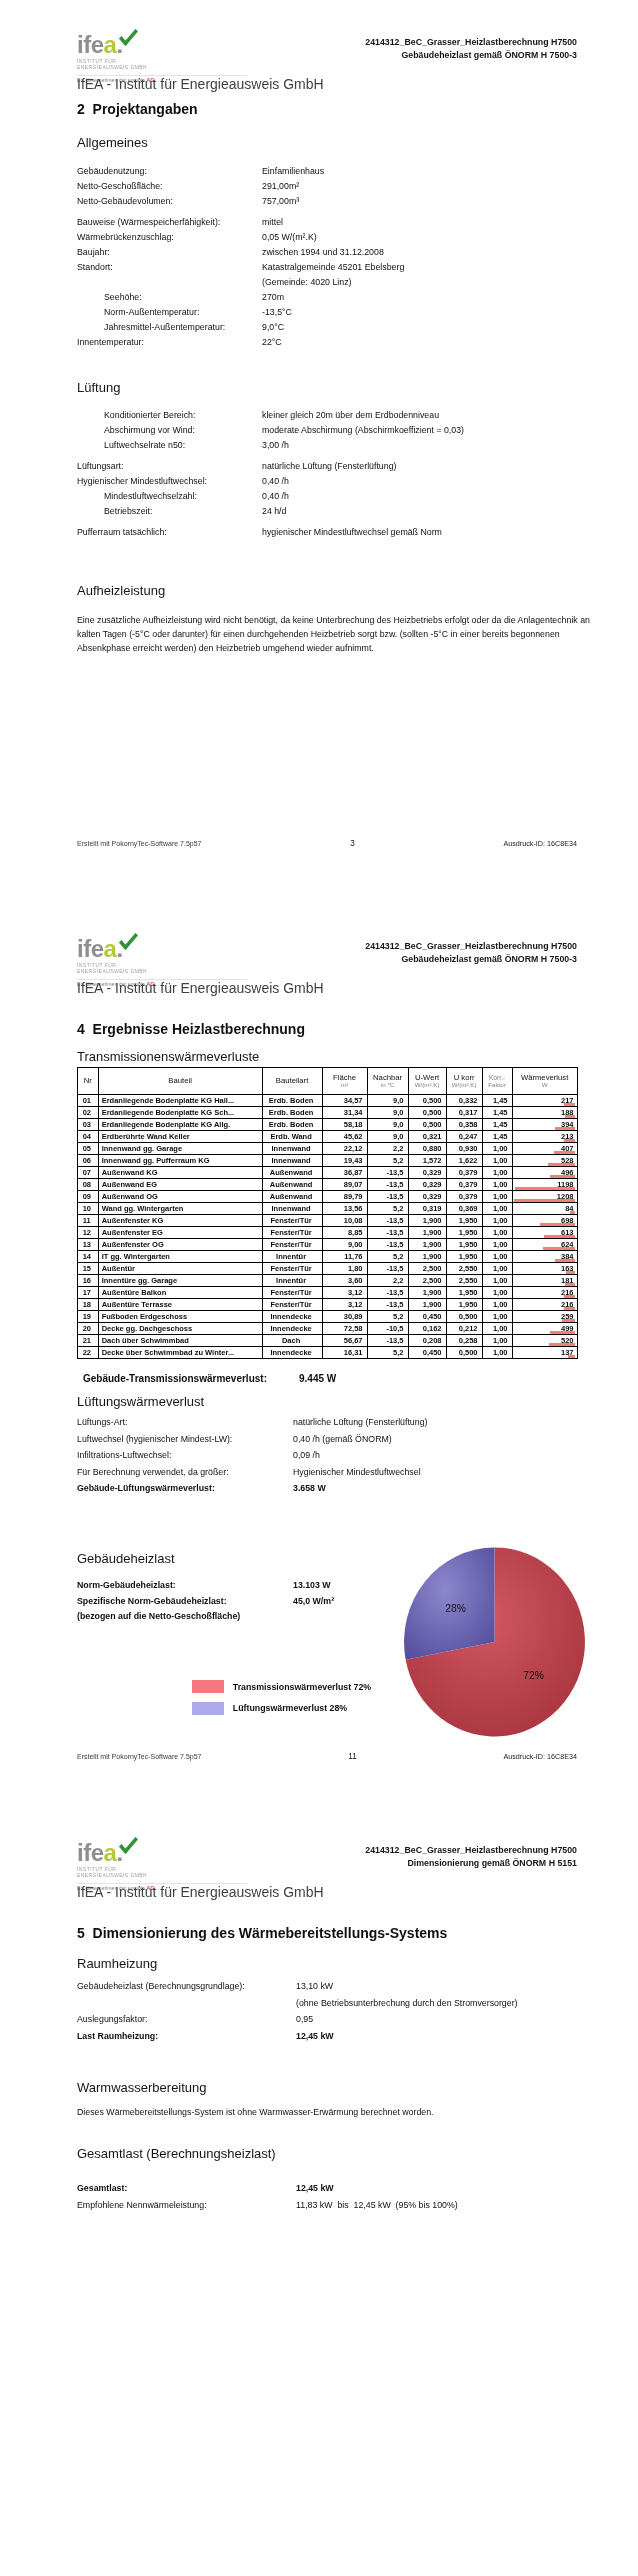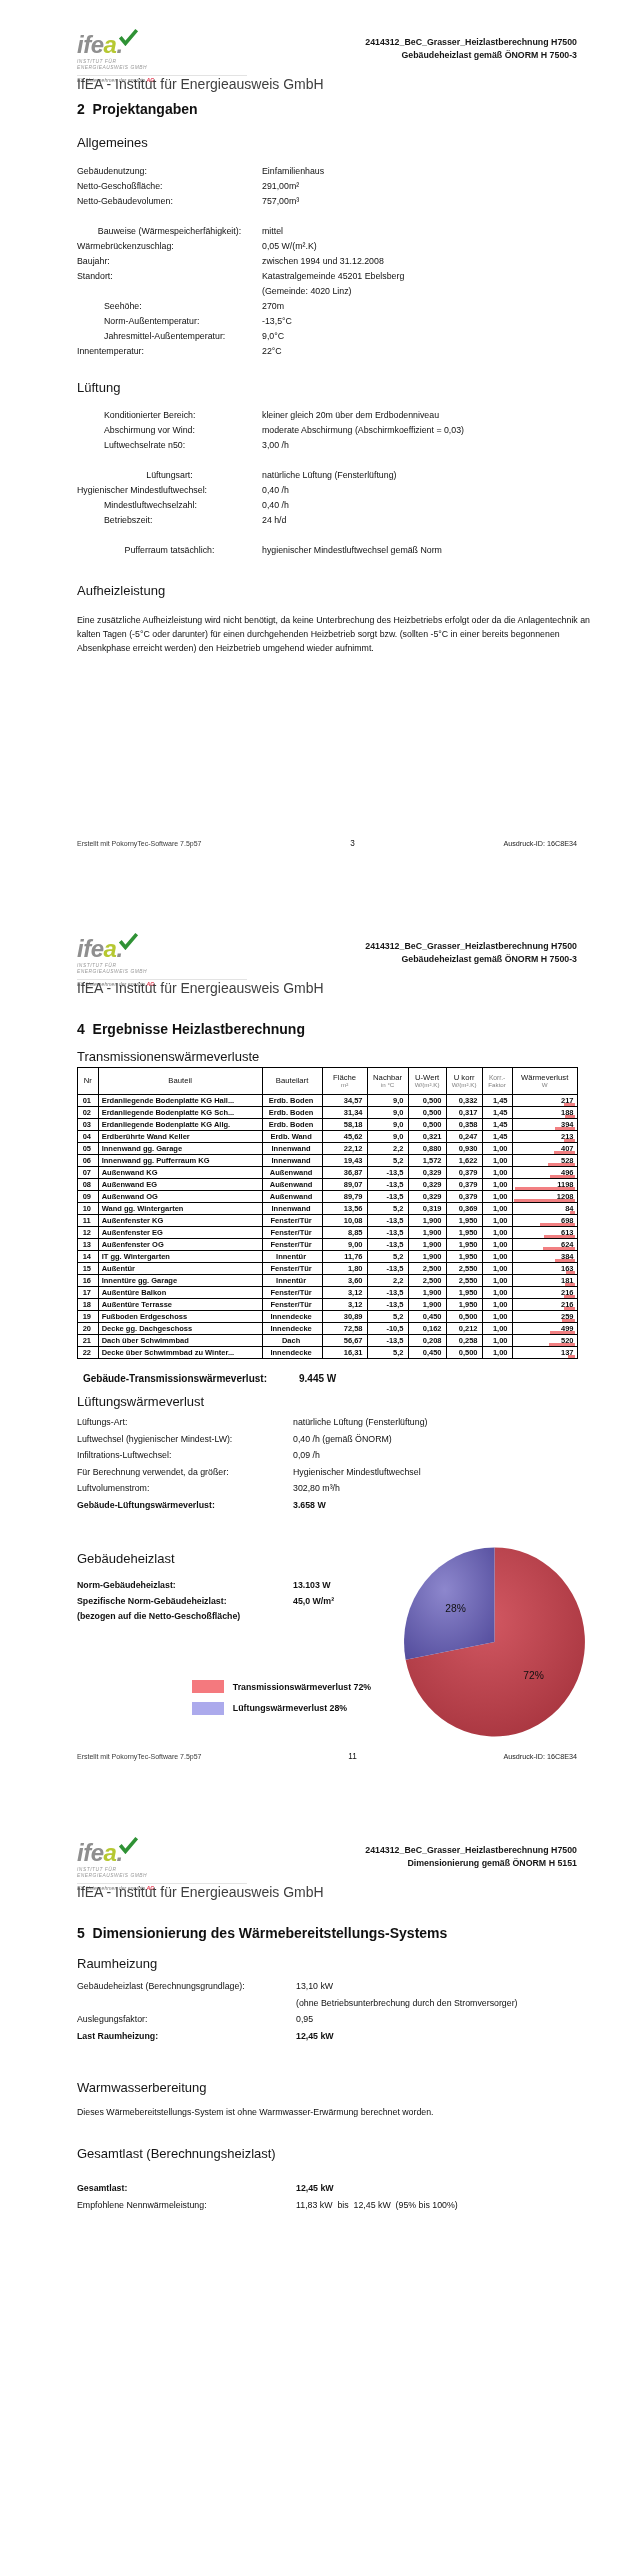--- a/index.html
+++ b/index.html
@@ -2,40 +2,40 @@
 <html style="font-size:8.2px"><head>
 <meta charset="utf-8">
 <style>
   html,body{margin:0;padding:0;background:#ffffff;}
   body{width:639px;font-family:"Liberation Sans", sans-serif;color:#111;}
   *{box-sizing:border-box;}
   .page{position:relative;width:639px;height:904px;background:#fff;overflow:hidden;}
   .abs{position:absolute;}
 
   
-  .logo{left:77px;top:35px;width:170px;font-style:italic;}
+  .logo{left:77px;top:35px;width:170px;}
   .logo-word{font-weight:bold;font-size:24px;line-height:20.6px;letter-spacing:-0.5px;color:#8f8f8f;position:relative;display:inline-block;}
   .logo-a{color:#b6c832;position:relative;}
   .logo-check{position:absolute;top:-7.2px;left:40px;}
   .logo-dot{color:#8f8f8f;}
   .logo-sub{font-size:4.9px;letter-spacing:0.5px;color:#9a9a9a;line-height:6.2px;margin-top:3.1px;}
   .logo-tag{font-size:5.2px;color:#7d7d7d;margin-top:3.6px;border-top:0.5px solid #e3e3e3;padding-top:1.5px;}
   .logo-tag .red{color:#e23048;font-weight:bold;}
   .company{left:77px;top:67px;font-size:14px;color:#3f3f3f;margin-top:9px;}
   .doc-title{right:62px;top:36px;text-align:right;font-size:8.8px;font-weight:bold;line-height:13.4px;color:#161616;}
 
   
   .h1{left:77px;font-size:14px;font-weight:bold;white-space:pre-wrap;color:#101010;}
   .h2{left:77px;font-size:13px;font-weight:400;color:#161616;text-align:center;}
 
   
   .fields{left:77px;width:510px;font-size:8.8px;color:#101010;}
   .frow{display:flex;align-items:flex-start;}
   .rh29 .frow{min-height:15px;} .rh32 .frow{min-height:16.5px;} .rh30 .frow{min-height:15.5px;} .rh34 .frow{min-height:17.5px;align-items:flex-end;}
-  .frow.gap{margin-top:15px;text-align:center;}
+  .frow.gap{margin-top:6px;}
   .flabel{flex:0 0 auto;white-space:pre-wrap;}
   .lw360 .flabel{width:185px;} .lw420 .flabel{width:216px;} .lw425 .flabel{width:219px;}
   .flabel.indent{padding-left:27px;}
   .fvalue{white-space:pre-wrap;}
   .b{font-weight:700;}
 
   .para{left:77px;width:515px;font-size:8.8px;line-height:14px;color:#101010;}
 
   
   .tbl{left:77px;width:500px;border-collapse:collapse;table-layout:fixed;font-size:7.5px;}
@@ -523,24 +523,20 @@
         <span class="flabel">Luftwechsel (hygienischer Mindest-LW):</span>
         <span class="fvalue">0,40 /h (gemäß ÖNORM)</span>
       </div>
       <div class="frow">
         <span class="flabel">Infiltrations-Luftwechsel:</span>
         <span class="fvalue">0,09 /h</span>
       </div>
       <div class="frow">
         <span class="flabel">Für Berechnung verwendet, da größer:</span>
         <span class="fvalue">Hygienischer Mindestluftwechsel</span>
-      </div>
-      <div class="frow">
-        <span class="flabel">Luftvolumenstrom:</span>
-        <span class="fvalue">302,80 m³/h</span>
       </div>
       <div class="frow b">
         <span class="flabel">Gebäude-Lüftungswärmeverlust:</span>
         <span class="fvalue">3.658 W</span>
       </div>
     </div>
 
   <div class="abs h2" style="top:647px;">Gebäudeheizlast</div>
   <div class="abs fields rh30 lw420" style="top:676px;">
       <div class="frow b">

